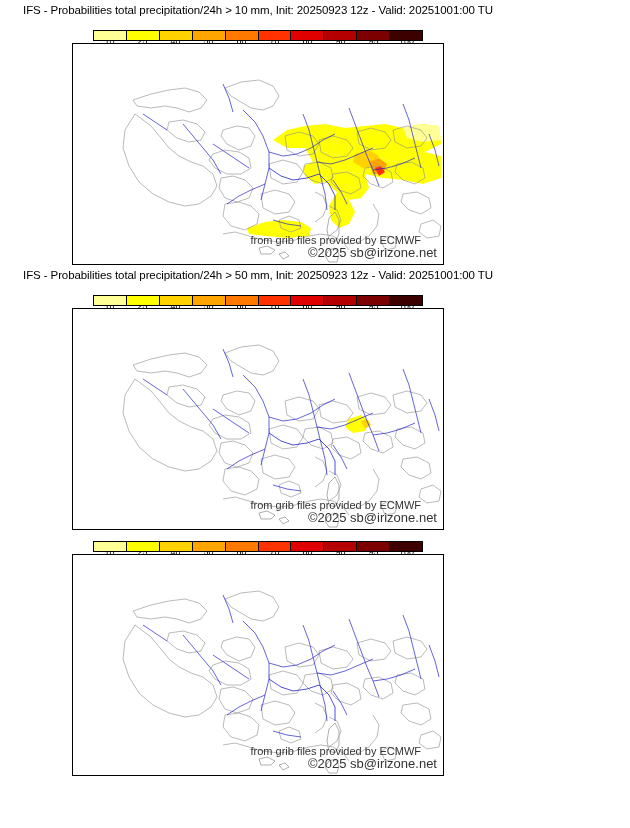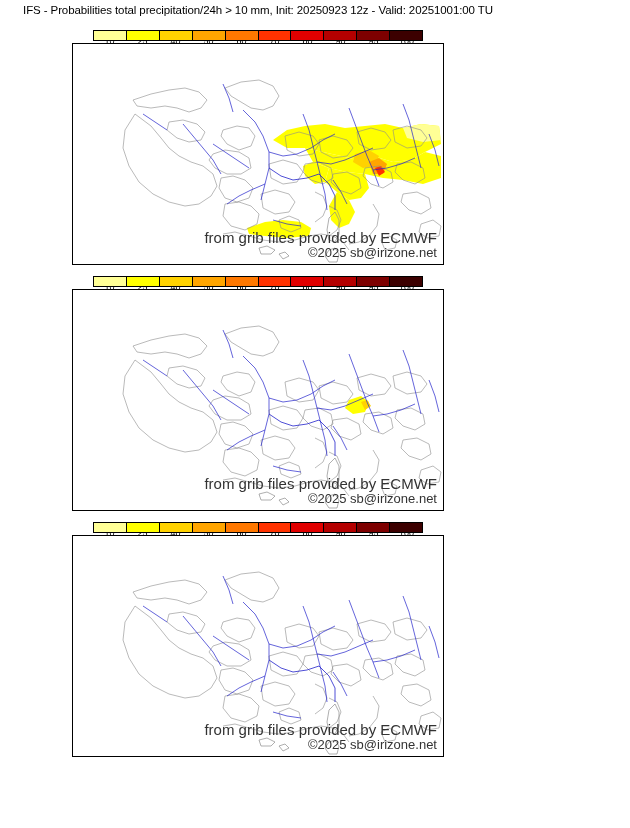--- a/index.html
+++ b/index.html
@@ -70,23 +70,23 @@
     height: 220px;
     margin: 2px auto 0 auto;
     border: 1px solid #000;
     background: #ffffff;
     box-sizing: content-box;
     overflow: hidden;
   }
   .map-svg { position: absolute; top: 0; left: 0; }
   .credit-source {
     position: absolute;
-    right: 6px;
+    right: 22px;
     bottom: 18px;
-    font-size: 15px;
+    font-size: 11px;
     color: #333;
     white-space: nowrap;
   }
   .credit-copy {
     position: absolute;
     right: 6px;
     bottom: 4px;
     font-size: 13px;
     color: #333;
     white-space: nowrap;
@@ -200,20 +200,21 @@
         <path d="M186 204 L194 202 L202 206 L198 210 L188 210 Z"></path>
         <path d="M206 210 L212 208 L216 212 L210 215 Z"></path>
       </g>
     </svg>
     <div class="credit-source">from grib files provided by ECMWF</div>
     <div class="credit-copy">©2025 sb@irizone.net</div>
   </div>
 </div>
 
 <div class="panel">
+  <div class="panel-title">IFS - Probabilities total precipitation/24h &gt; 50 mm, Init: 20250923 12z - Valid: 20251001:00 TU</div>
 
   <div class="colorbar-wrap">
     <div class="colorbar-labels">
       <span style="left:16.5px">10</span>
       <span style="left:49.5px">25</span>
       <span style="left:82.5px">40</span>
       <span style="left:115.5px">50</span>
       <span style="left:148.5px">60</span>
       <span style="left:181.5px">70</span>
       <span style="left:214.5px">80</span>

